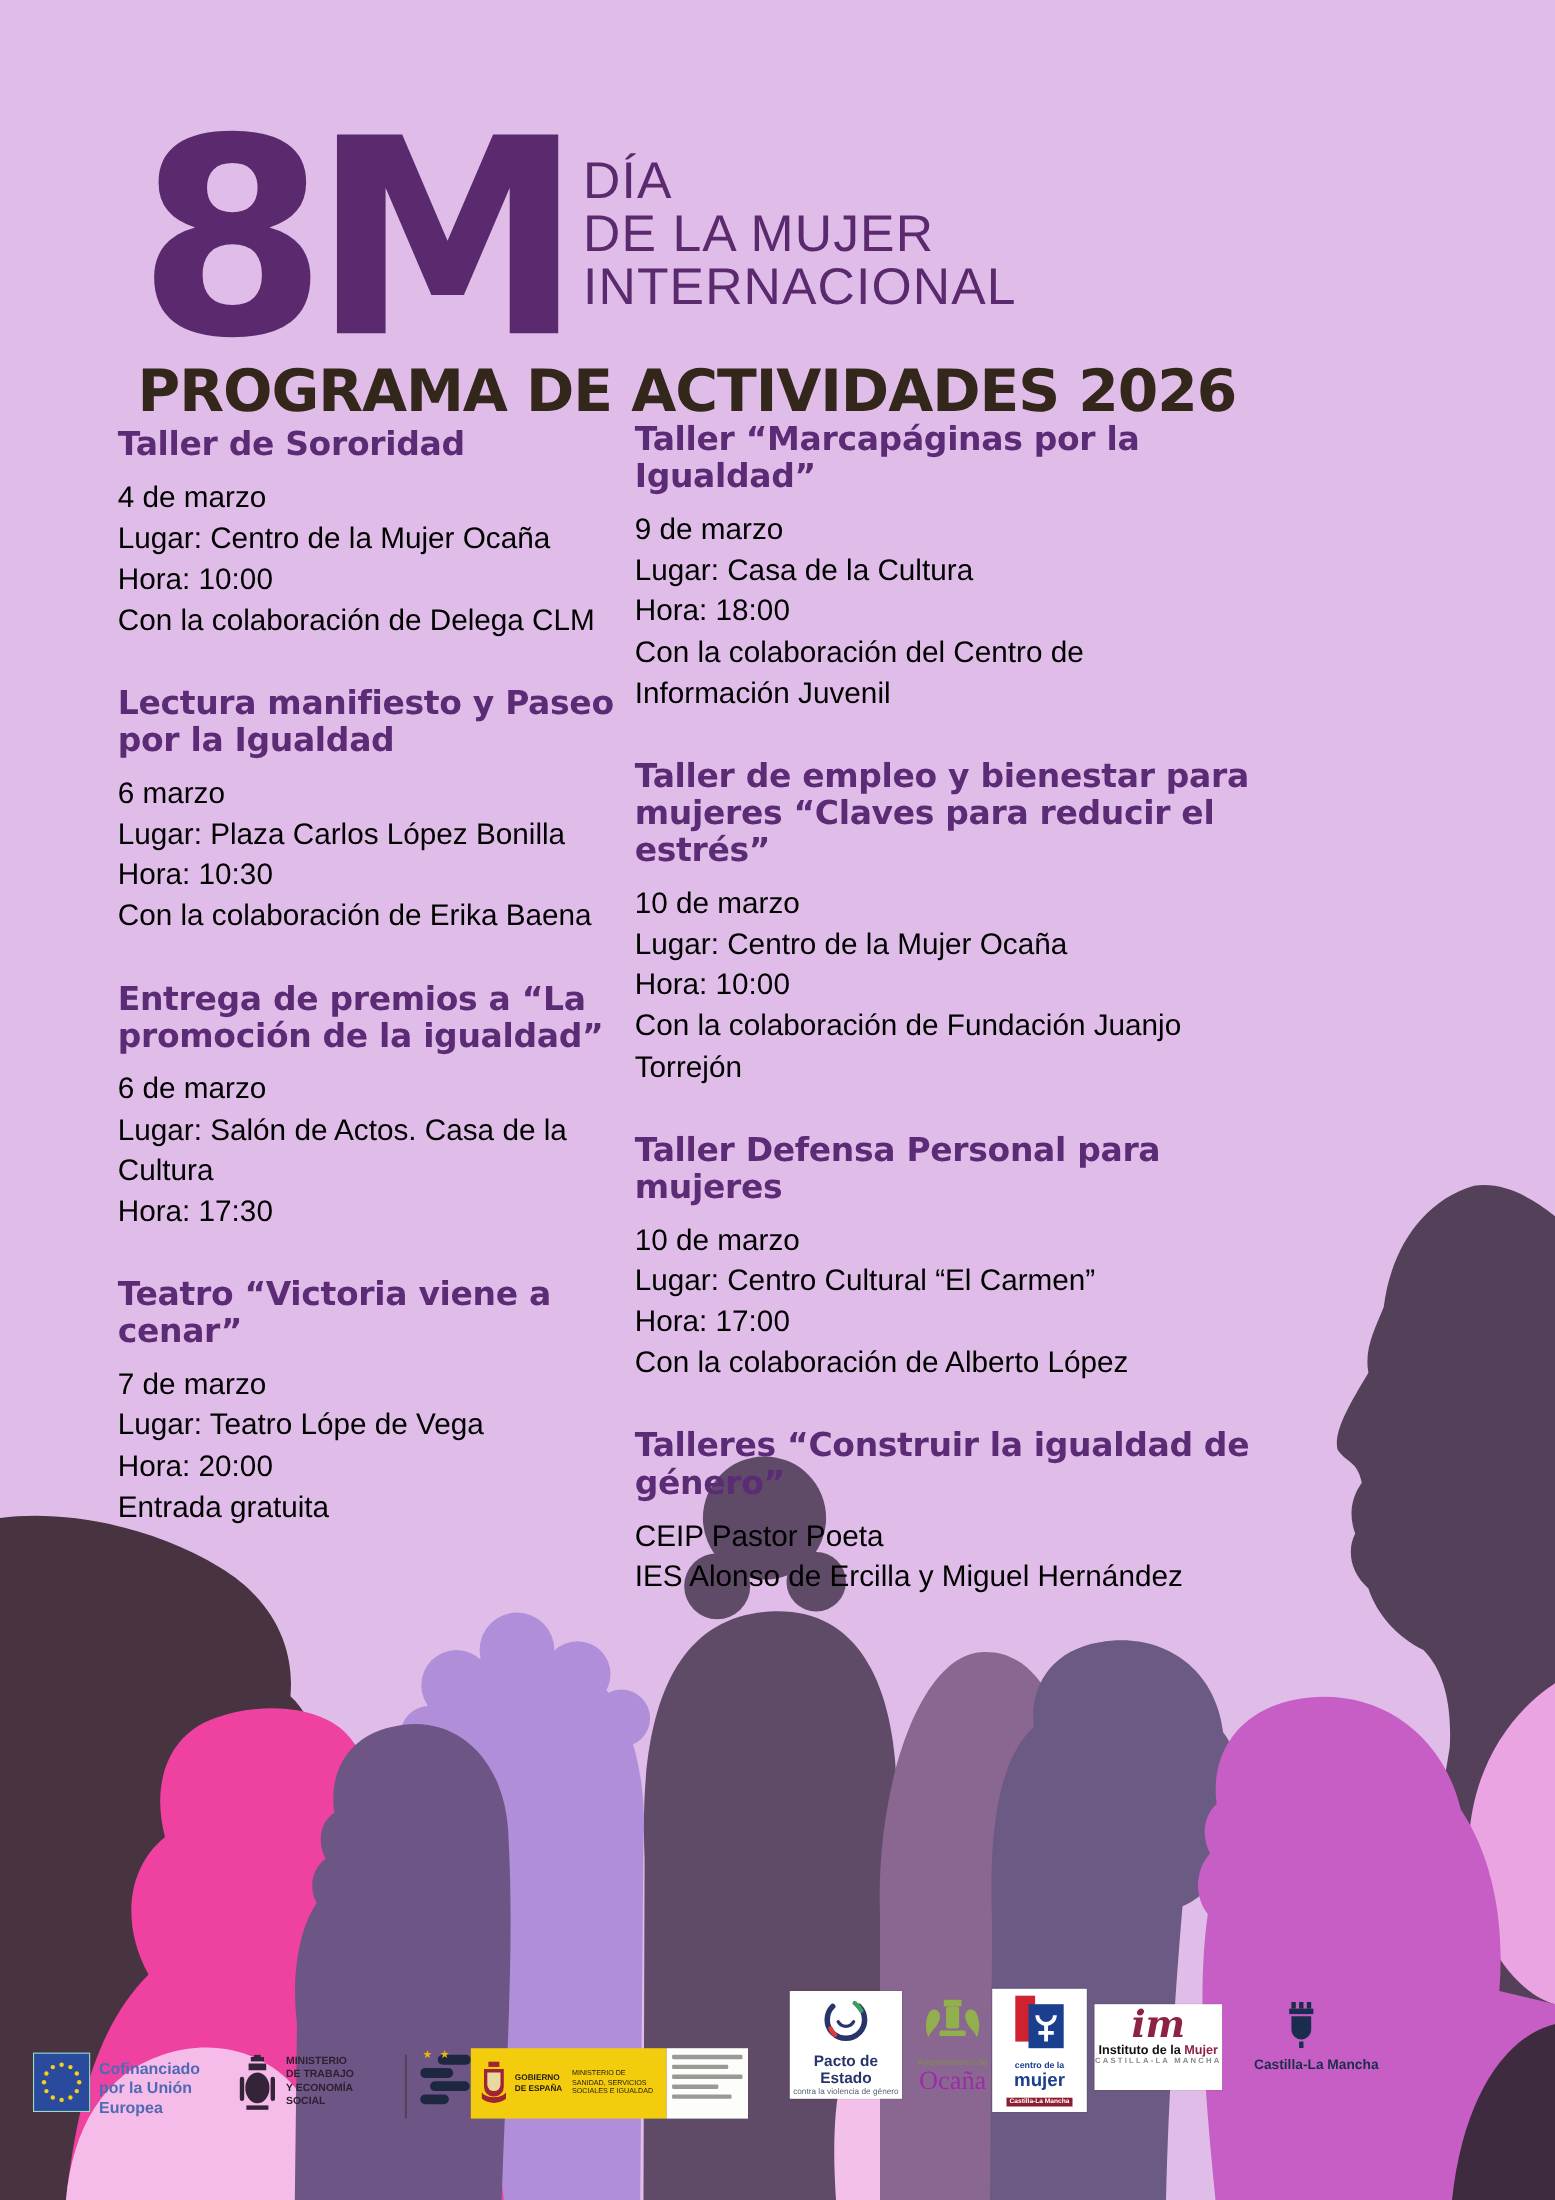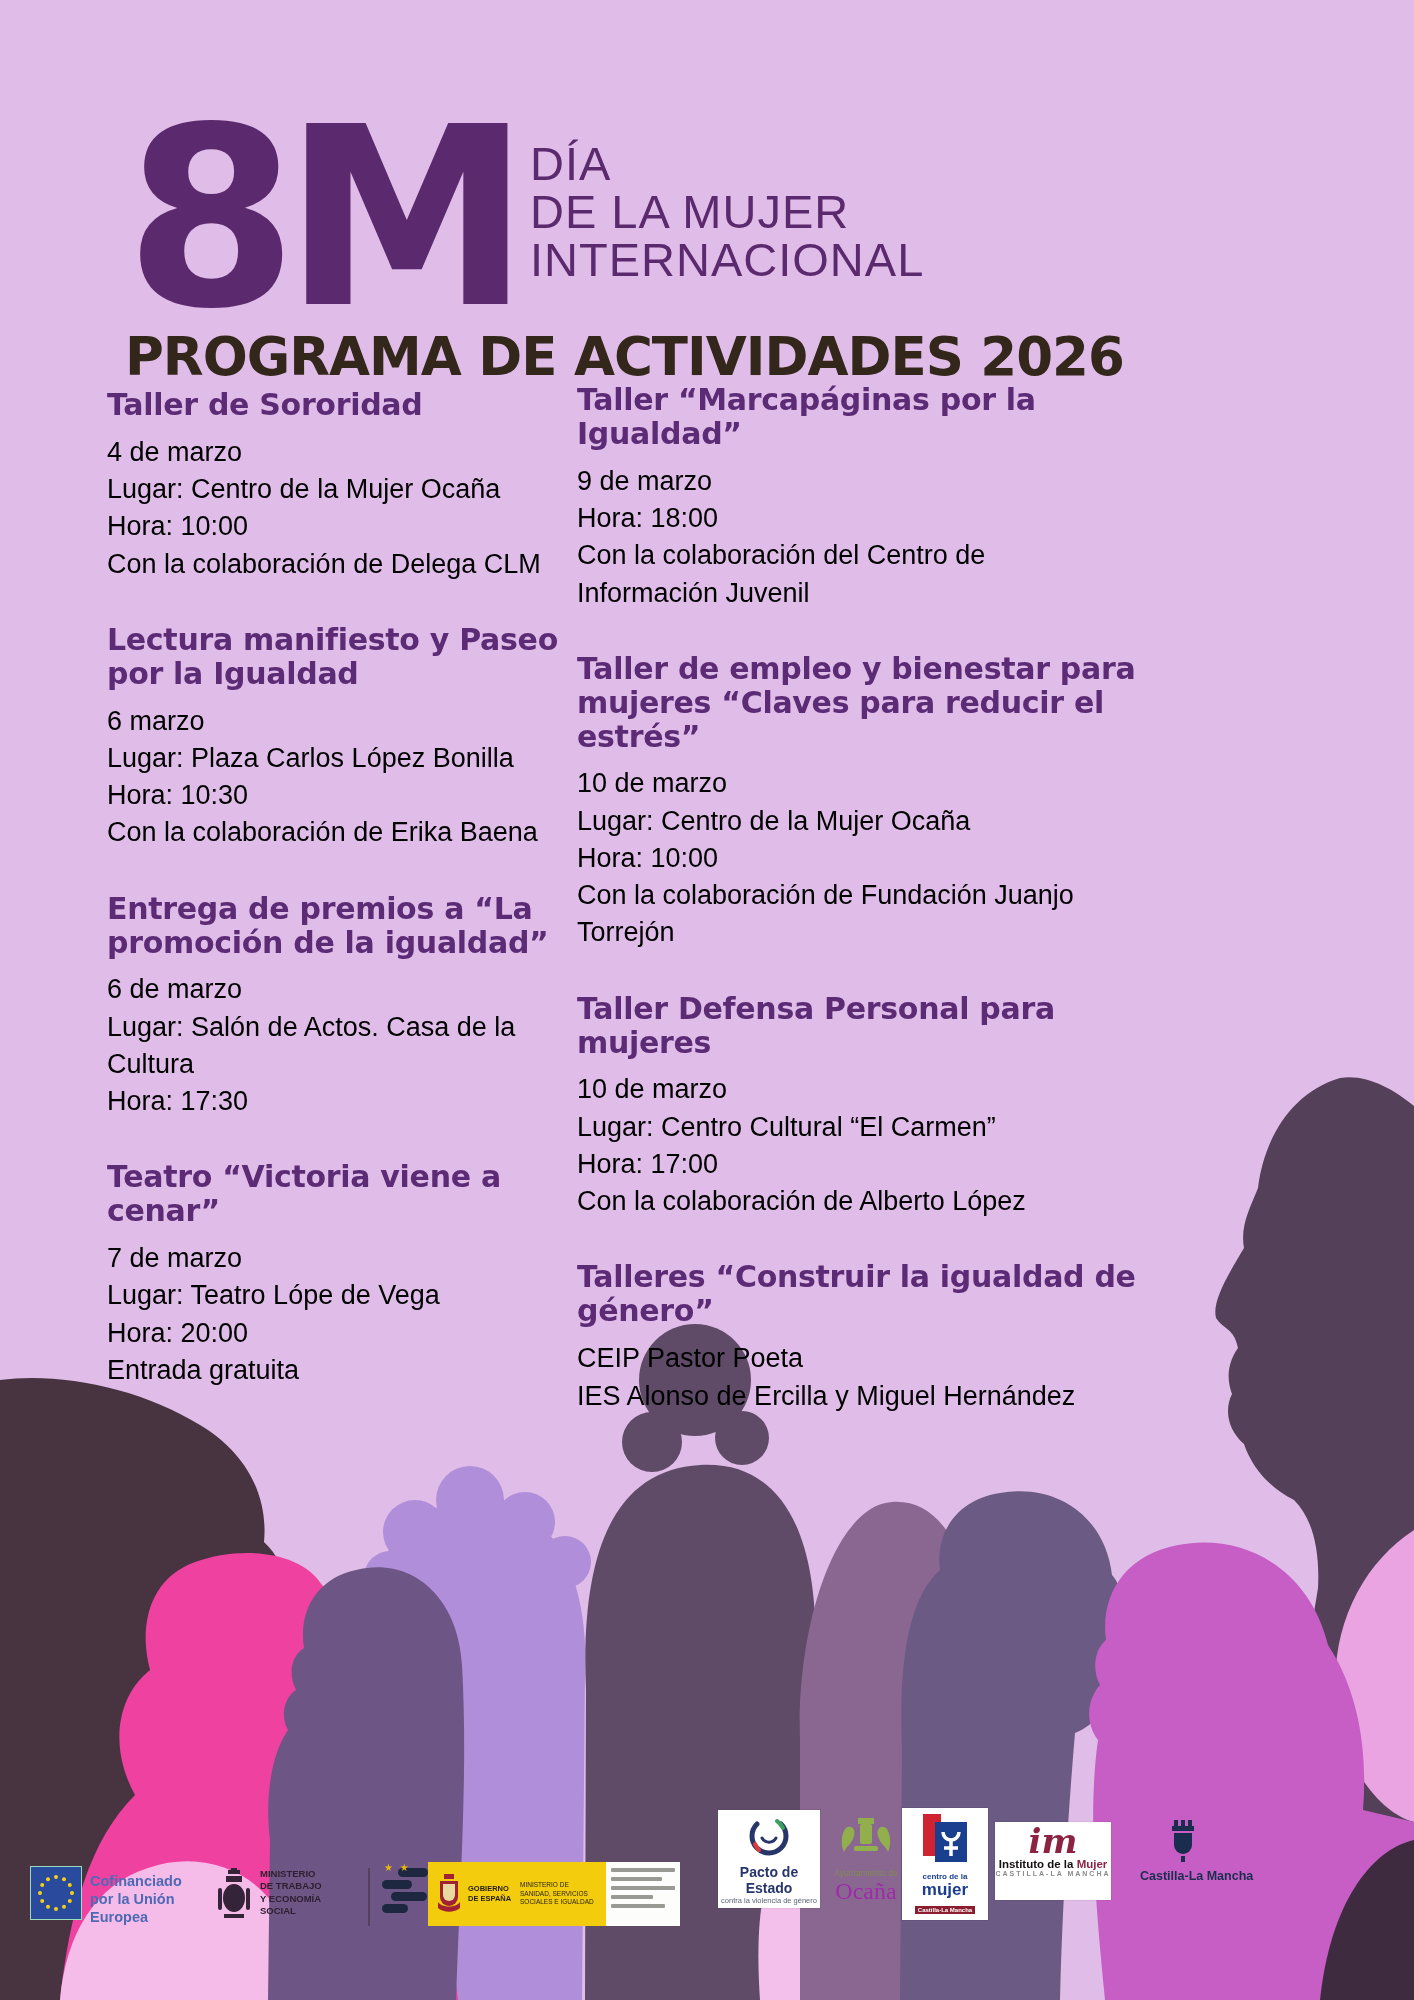--- a/index.html
+++ b/index.html
@@ -124,20 +124,21 @@
           <p>Entrada gratuita</p>
         </div>
     </article>
     </section>
 
   <section class="col col-right">
       <article class="event">
       <h3>Taller “Marcapáginas por la Igualdad”</h3>
       <div class="details">
           <p>9 de marzo</p>
+          <p>Lugar: Casa de la Cultura</p>
           <p>Hora: 18:00</p>
           <p>Con la colaboración del Centro de Información Juvenil</p>
         </div>
     </article>
       <article class="event">
       <h3>Taller de empleo y bienestar para mujeres “Claves para reducir el estrés”</h3>
       <div class="details">
           <p>10 de marzo</p>
           <p>Lugar: Centro de la Mujer Ocaña</p>
           <p>Hora: 10:00</p>

